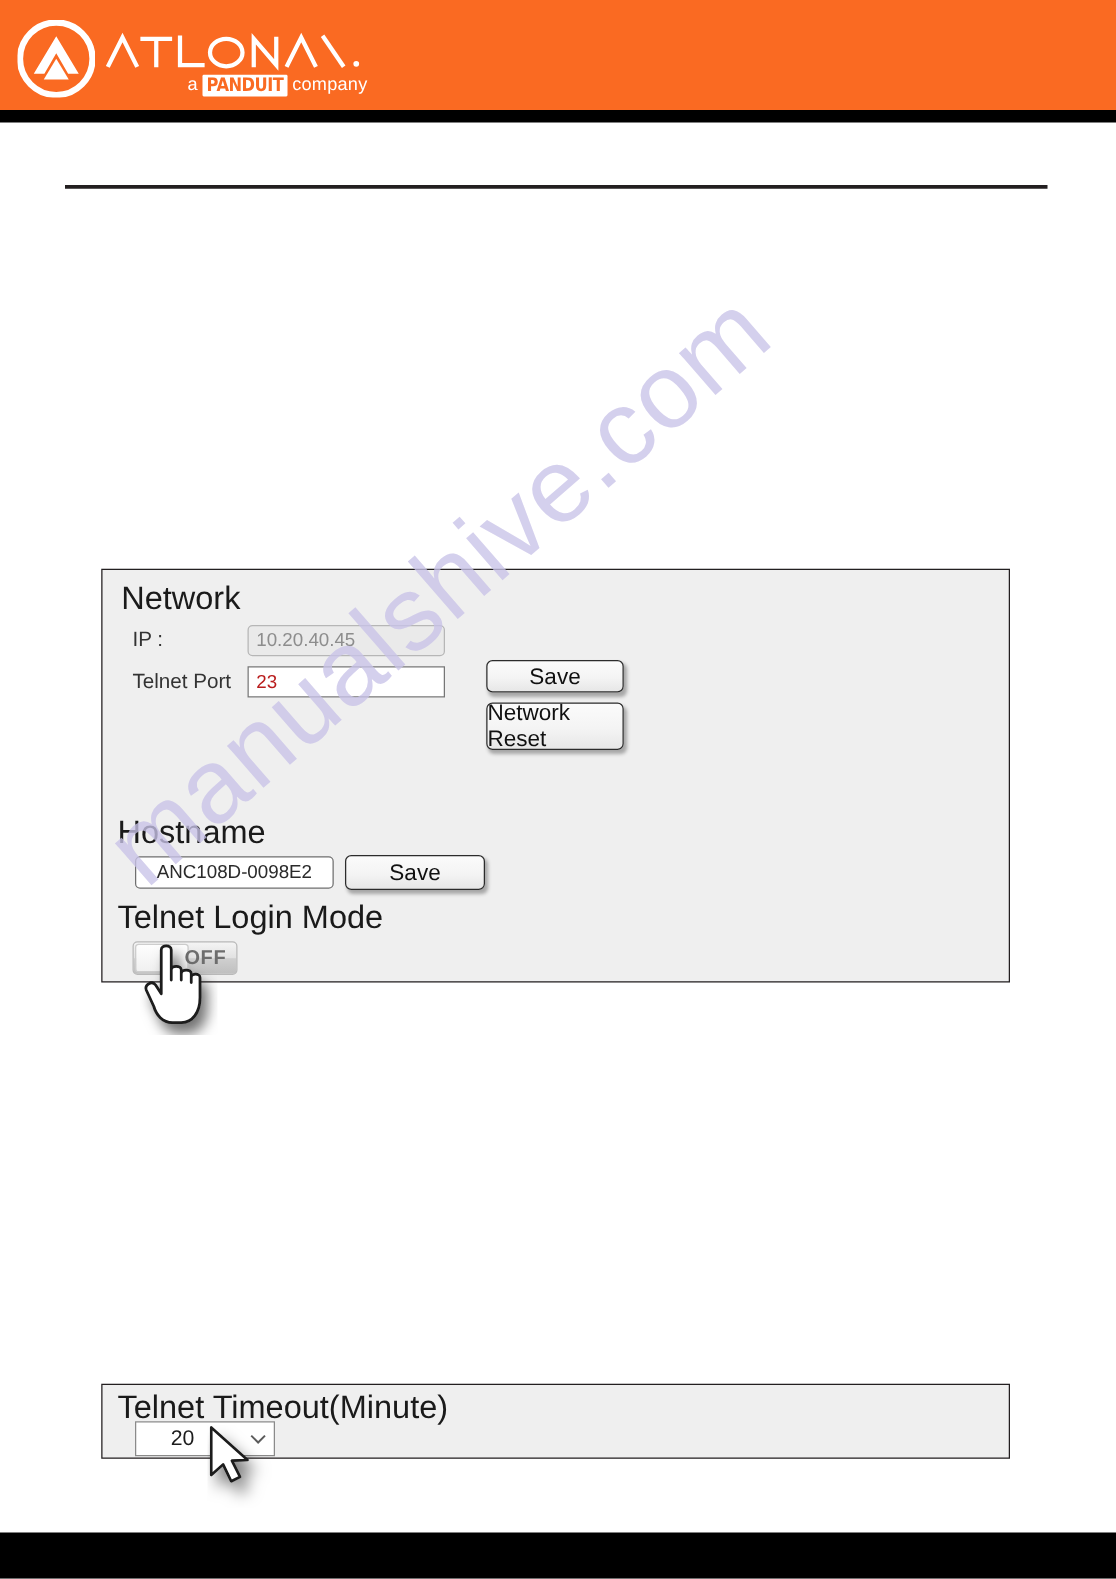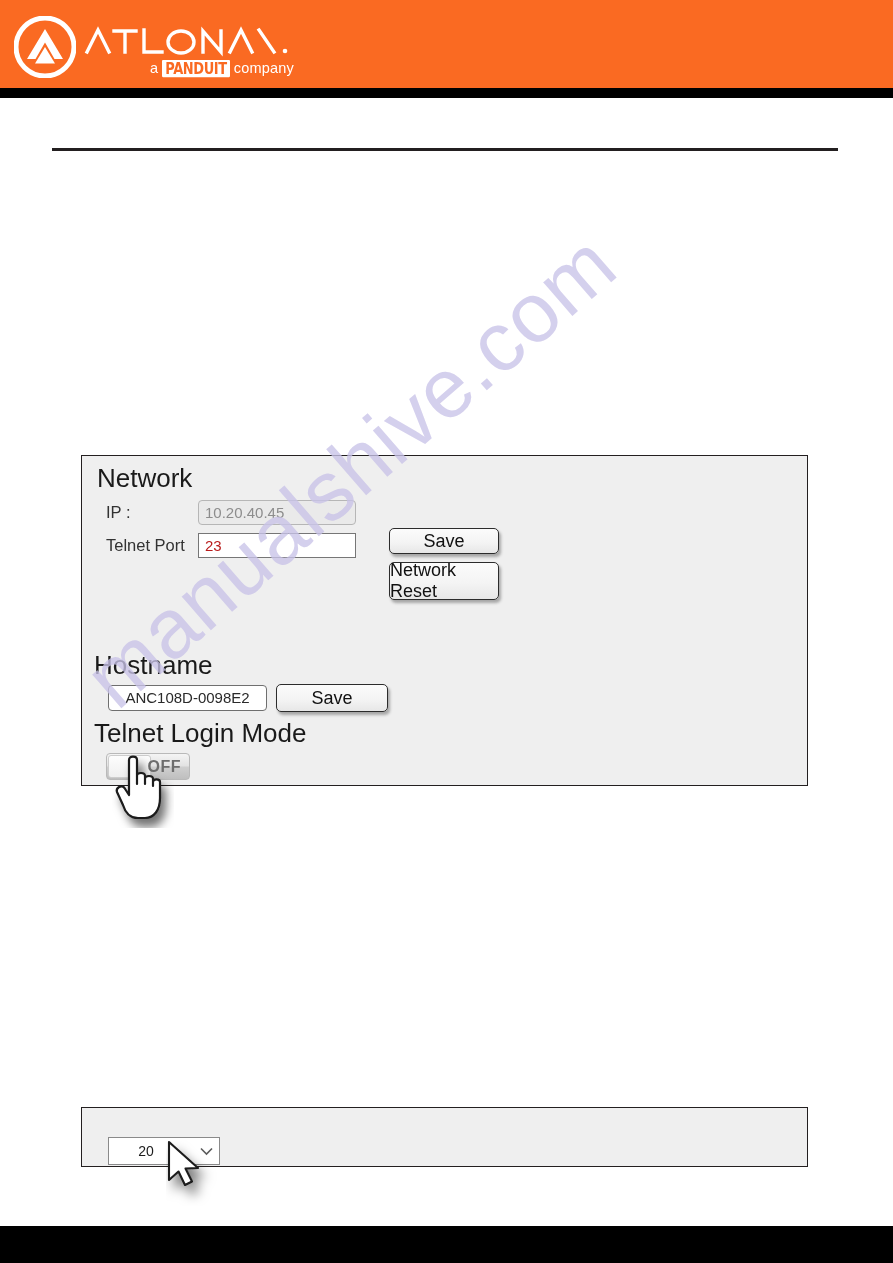--- a/index.html
+++ b/index.html
@@ -174,21 +174,21 @@
 
   
   .to-title { position:absolute; left:94px; top:1110px; }
   #telnet-timeout-select {
     position:absolute; left:108px; top:1137px;
     width:112px; height:28px;
     border:1px solid #8a8a8a;
     background:#ffffff;
     display:flex; align-items:center;
     font-family:"Liberation Sans", sans-serif;
-    font-size:14px; color:#1c1c1c;
+    font-size:17px; color:#1c1c1c;
   }
   #telnet-timeout-select .val { flex:1; text-align:center; padding-right:10px; }
   #telnet-timeout-select .chev {
     width:26px; display:flex; align-items:center; justify-content:center;
     color:#5c5c5c; font-size:12px;
   }
 
   
   .cursor { position:absolute; z-index:40; pointer-events:none; }
   #hand-cursor { left:112px; top:754px; }
@@ -305,20 +305,21 @@
                L26 64
                C18 64 13 58 11 51
                L5 38
                C3.5 34 9.5 30 12.5 34
                L17 41 Z" fill="#ffffff" stroke="#1a1a1a" stroke-width="2.2" stroke-linejoin="round"></path>
     </g>
   </svg>
 
   <div class="panel" id="timeout-panel"></div>
 
+  <div class="section-title to-title" style="z-index:3">Telnet Timeout(Minute)</div>
 
   <div id="telnet-timeout-select" style="z-index:3">
     <span class="val">20</span>
     <span class="chev">
       <svg width="13" height="9" viewBox="0 0 13 9">
         <path d="M1 1.5 L6.5 7 L12 1.5" fill="none" stroke="#5c5c5c" stroke-width="1.6"></path>
       </svg>
     </span>
   </div>
 

